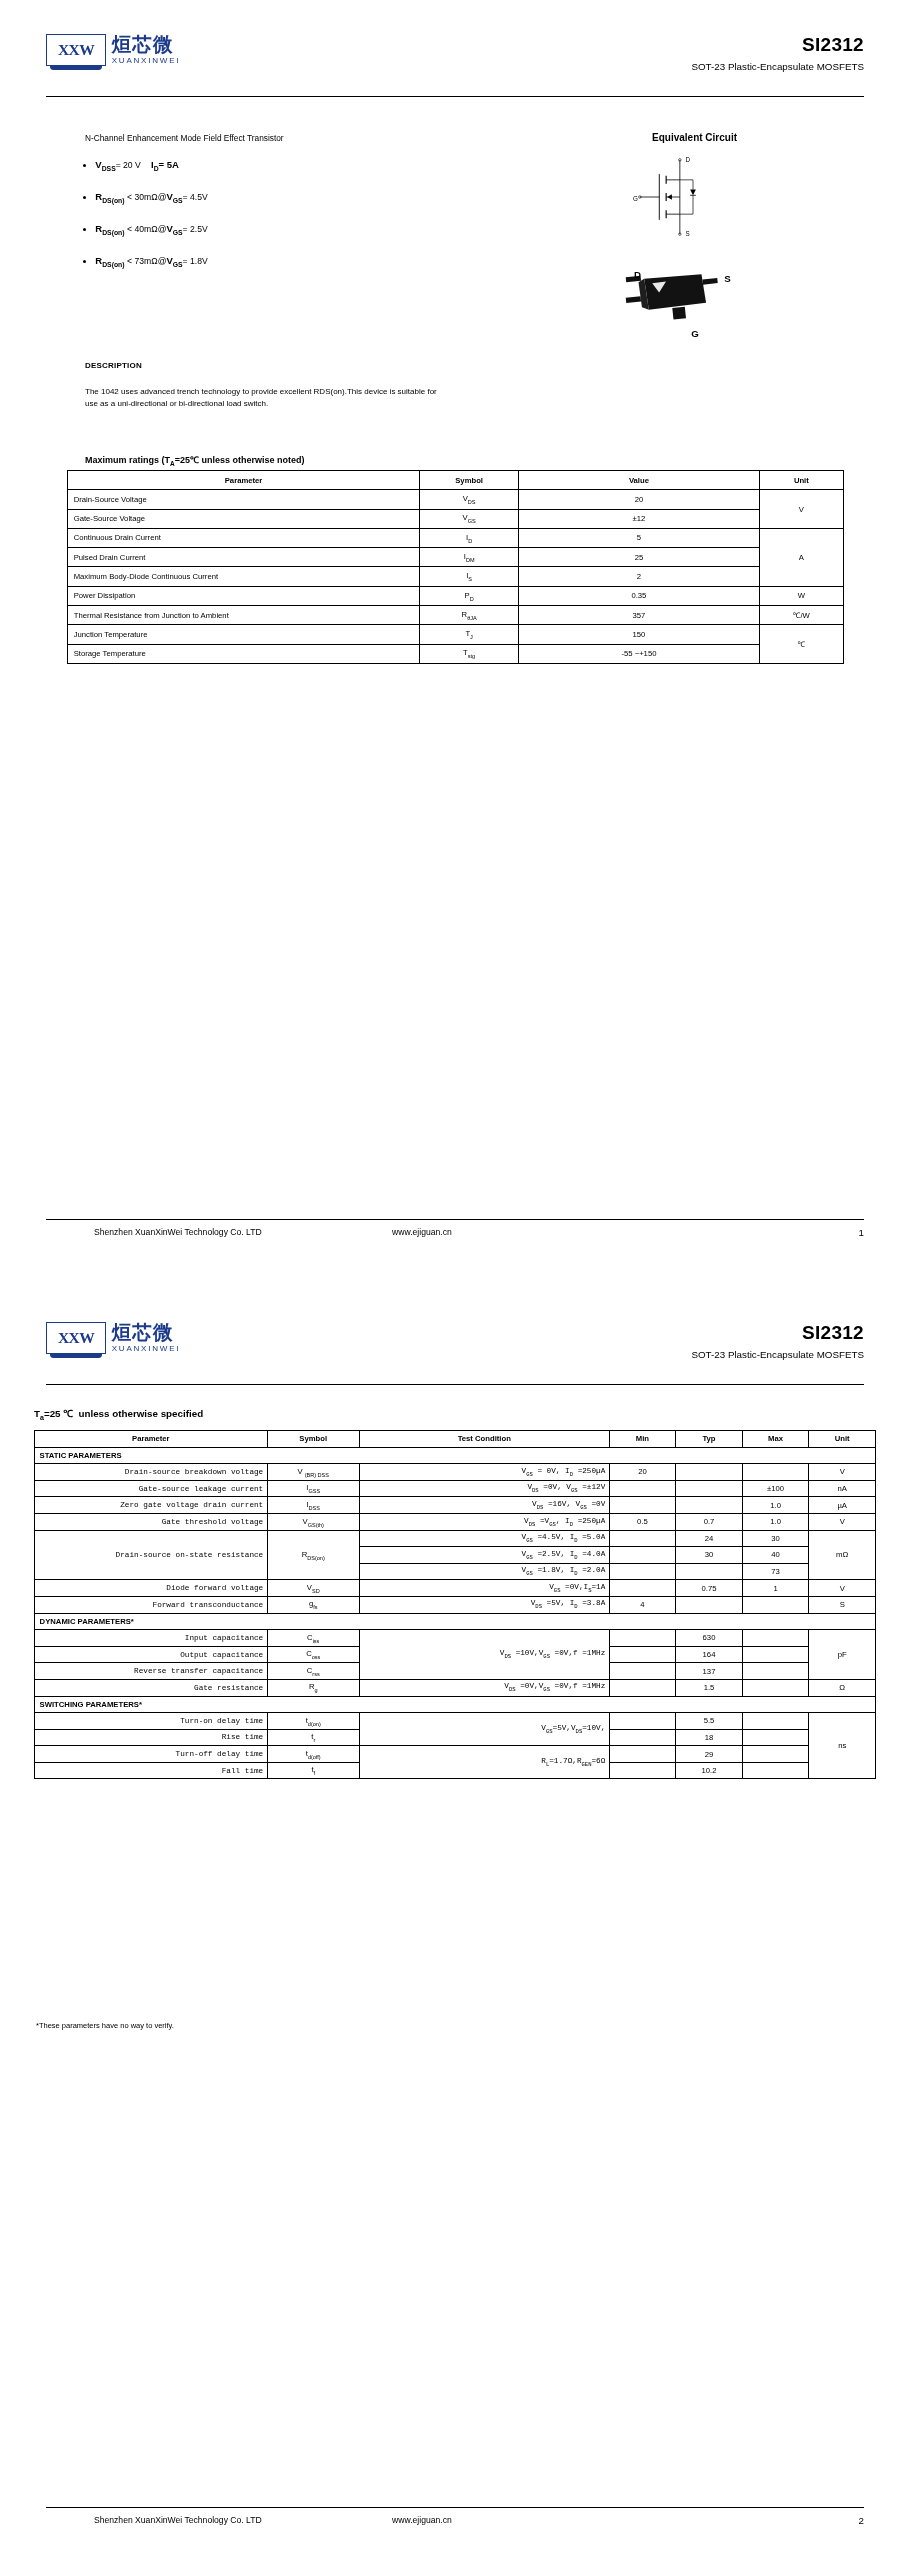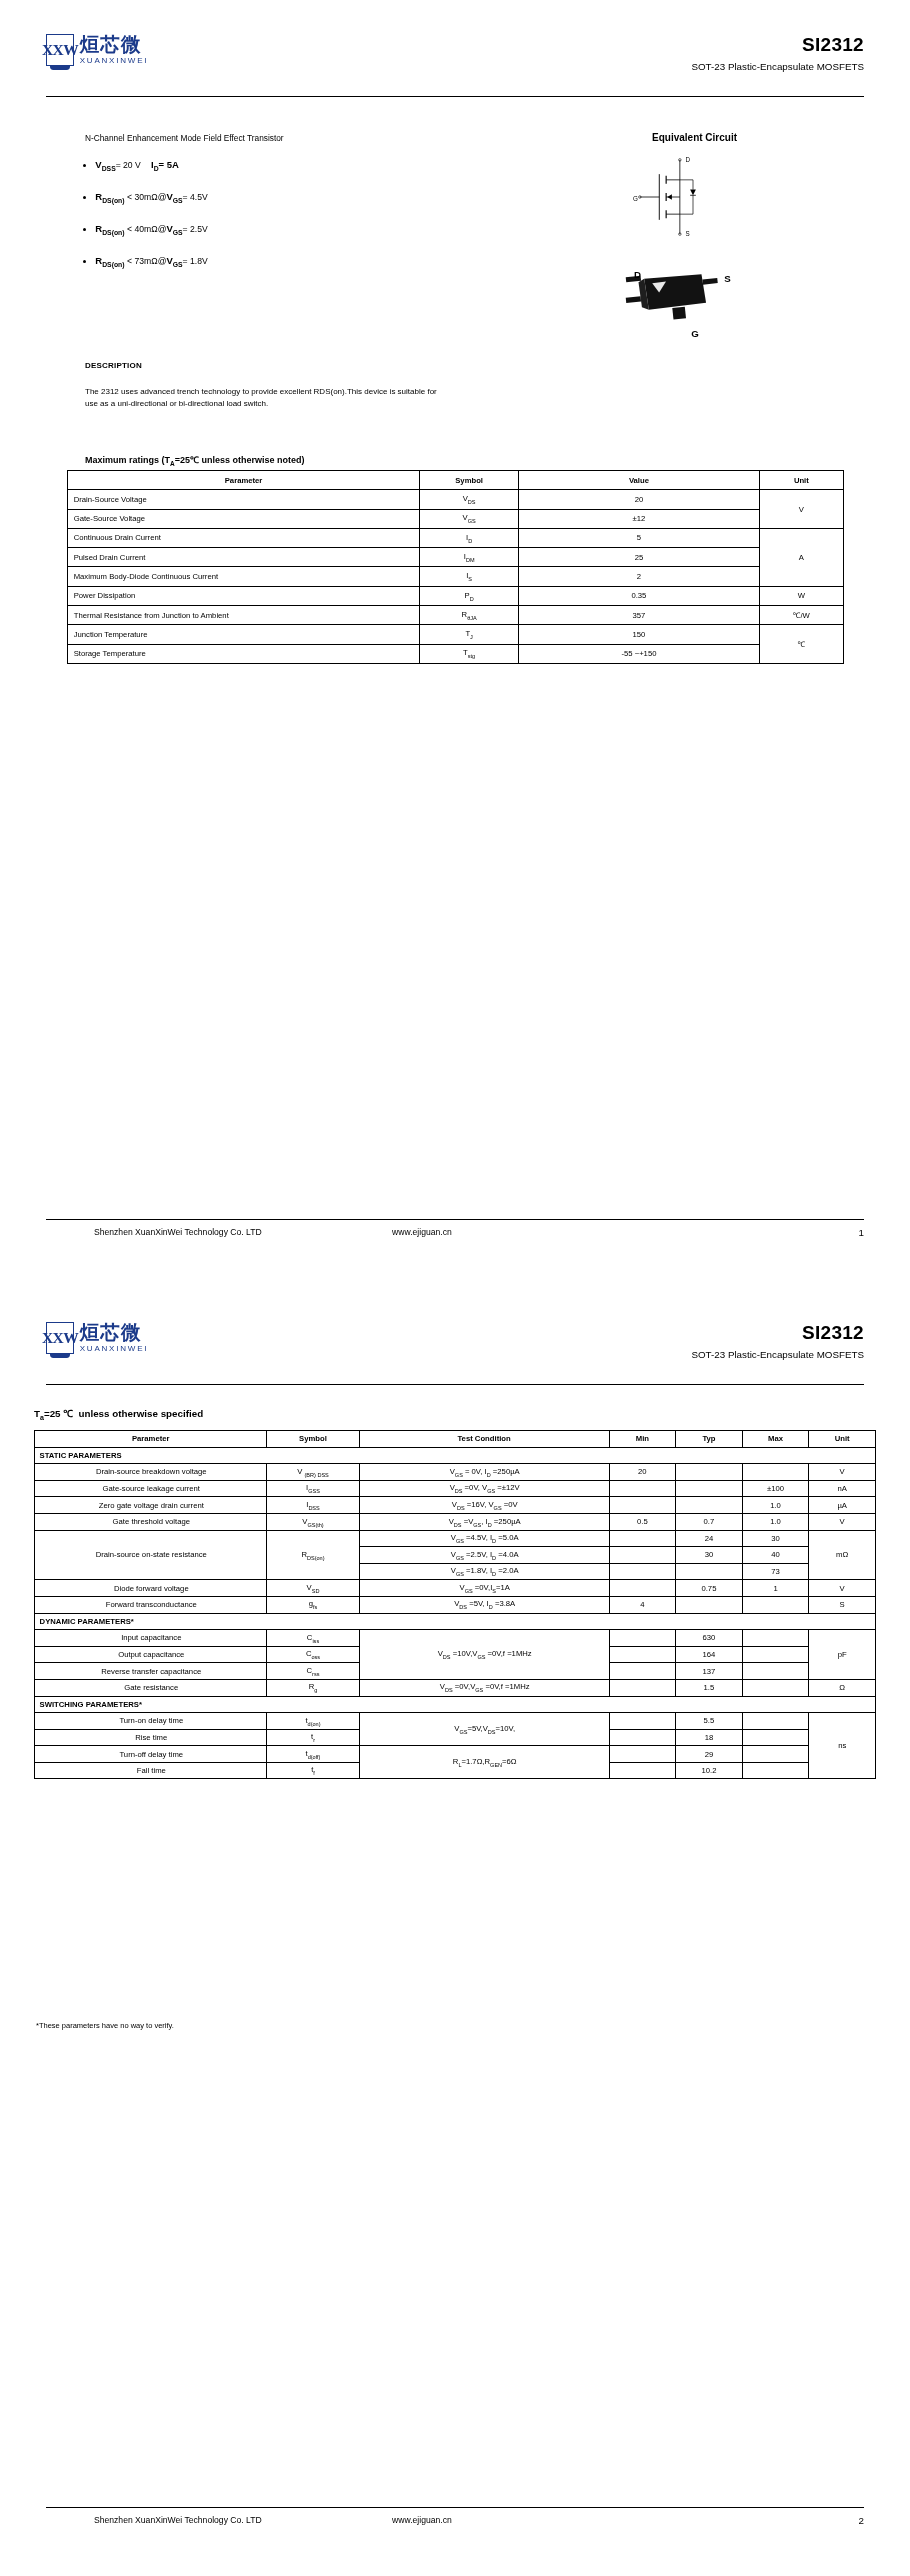--- a/index.html
+++ b/index.html
@@ -4,21 +4,21 @@
 <style>
   html,body{margin:0;padding:0;background:#fff;}
   body{width:910px;font-family:"Liberation Sans",sans-serif;color:#000;}
   .page{position:relative;width:910px;background:#fff;}
   .page1{height:1288px;}
   .page2{height:1288px;}
 
   
   .hdr{position:absolute;left:46px;right:46px;top:34px;height:53px;}
   .hdr .logo{position:absolute;left:0;top:0;display:flex;align-items:center;gap:5.7px;}
-  .logo-mark{width:28px;height:32px;border:1.7px solid #1b3a8a;box-sizing:border-box;display:flex;align-items:center;justify-content:center;position:relative;}
+  .logo-mark{width:60px;height:32px;border:1.7px solid #1b3a8a;box-sizing:border-box;display:flex;align-items:center;justify-content:center;position:relative;}
   .logo-mark span{font-family:"Liberation Serif",serif;font-weight:bold;font-size:15.5px;color:#1b3a8a;letter-spacing:-0.6px;}
   .logo-mark:after{content:"";position:absolute;left:3.4px;right:3.4px;bottom:-5.2px;height:5.2px;background:#1b3a8a;border-radius:0 0 3.4px 3.4px;}
   .logo-txt{display:flex;flex-direction:column;line-height:1;}
   .logo-cn{font-family:"Liberation Serif",serif;font-size:19.5px;font-weight:bold;color:#1b3a8a;letter-spacing:1.1px;}
   .logo-en{font-size:8px;font-weight:normal;color:#1b3a8a;letter-spacing:1.8px;margin-top:2.9px;}
   .hdr .right{position:absolute;right:0;top:0;text-align:right;}
   .part-no{font-size:19px;font-weight:bold;letter-spacing:0.3px;}
   .pkg-line{font-size:9.8px;margin-top:4.6px;}
   .hdr-rule{position:absolute;left:46px;right:46px;top:96px;border-top:1.7px solid #000;}
 
@@ -57,21 +57,21 @@
   .ftr .web{position:absolute;left:346px;top:0;}
   .ftr .pg{position:absolute;right:0;top:0;font-size:9.8px;}
 
   
   .cond{position:absolute;left:34px;top:119px;font-size:9.8px;font-weight:bold;}
   .tbl2{position:absolute;left:34px;top:142px;width:842px;}
   .tbl2 td,.tbl2 th{border:0.6px solid #000;padding:2.3px 3.4px;height:11px;font-size:7.7px;}
   .tbl2 th{font-weight:bold;text-align:center;}
   .tbl2 .sect{font-weight:bold;text-align:left;padding-left:4.6px;}
   .tbl2 .c{text-align:center;}
-  .tbl2 .l{text-align:center;padding-left:4.6px;}
+  .tbl2 .l{text-align:right;padding-left:4.6px;font-family:Liberation Mono, monospace;}
   .w-par{width:229px;}
   .w-sym{width:86px;}
   .w-cond{width:247px;}
   .w-num{width:60px;}
   .w-unit{width:60px;}
   .note{position:absolute;left:36px;top:733px;font-size:7.5px;}
 </style>
 </head>
 <body>
 
@@ -152,21 +152,21 @@
       <rect x="112" y="20" width="26" height="9" fill="#111" transform="rotate(-6 125 24)"></rect>
       <rect x="60" y="70" width="22" height="20" fill="#111" transform="rotate(-6 71 80)"></rect>
       <polygon points="24,28 48,25 36,44" fill="#e9e9e9"></polygon>
     </g>
     <text x="50" y="36" font-size="17" font-weight="bold" font-family="Liberation Sans">D</text>
     <text x="208" y="44" font-size="17" font-weight="bold" font-family="Liberation Sans">S</text>
     <text x="150" y="140" font-size="17" font-weight="bold" font-family="Liberation Sans">G</text>
   </svg>
 
   <div class="desc-h">DESCRIPTION</div>
-  <div class="desc-b">The 2312 uses advanced trench technology to provide excellent RDS(on).This device is suitable for use as a uni-directional or bi-directional load switch.</div>
+  <div class="desc-b">The 1042 uses advanced trench technology to provide excellent RDS(on).This device is suitable for use as a uni-directional or bi-directional load switch.</div>
 
   <div class="mr-title">
     Maximum ratings (T<sub>A</sub>=25℃ unless otherwise noted)
   </div>
 
   <table class="tbl1">
     <tbody>
         <tr>
       <th class="p" style="text-align:center">Parameter</th>
       <th class="s">Symbol</th>

